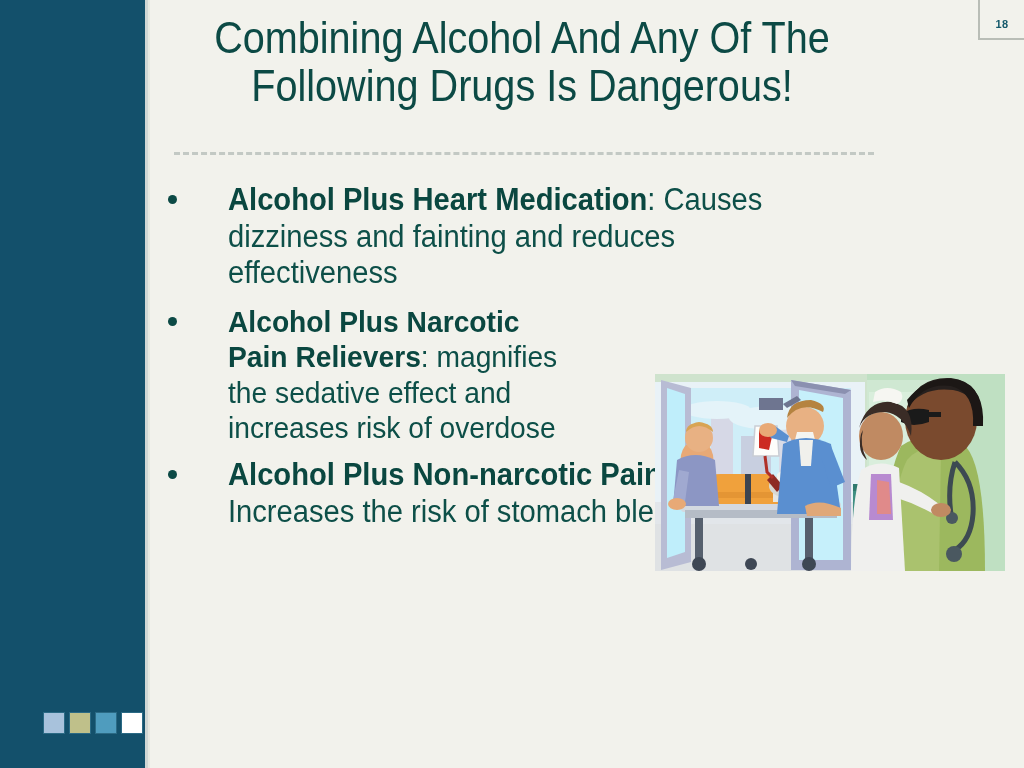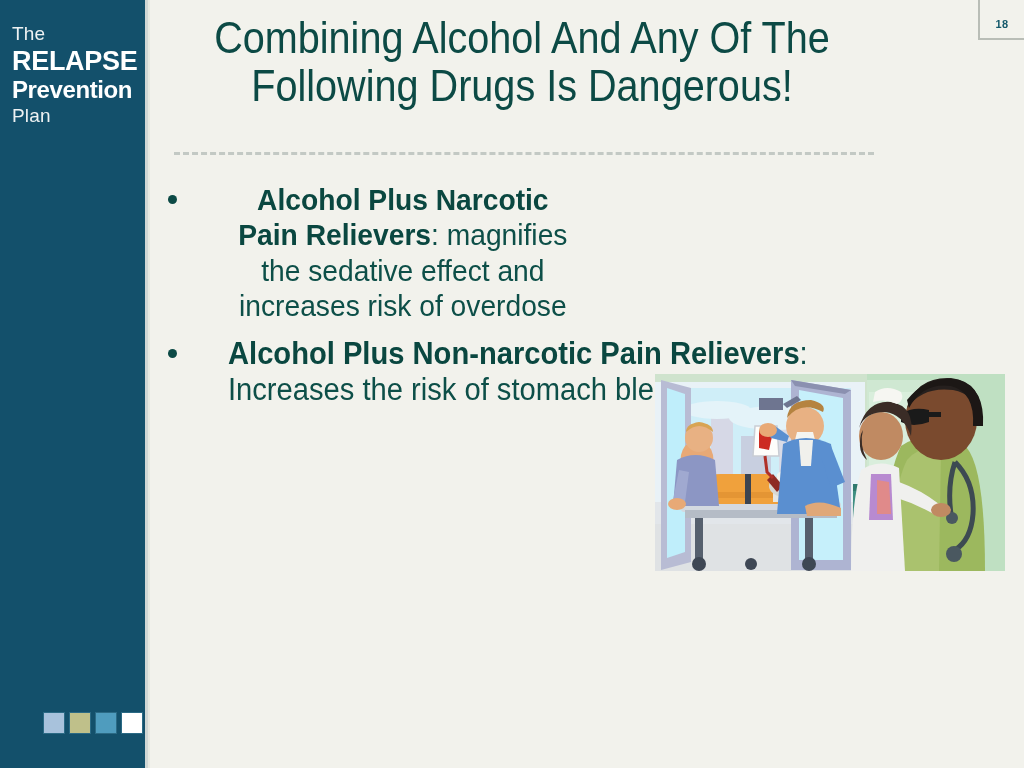--- a/index.html
+++ b/index.html
@@ -109,65 +109,65 @@
     line-height:1.18;
     color:#0d4f48;
     font-family:"Liberation Sans Narrow","Liberation Sans", sans-serif;
     transform:scaleX(0.94);
     transform-origin:left top;
   }
   .bullet-text b {
     font-weight:bold;
     color:#0a4740;
   }
-  #bullet-2 { width:440px;text-align:center; }
+  #bullet-2 { width:440px; }
   #bullet-2 .bullet-text { font-size:30px; }
   #bullet-1 { width:720px; }
   #bullet-3 { width:800px; }
 
   
   #clipart {
     position:absolute; left:655px; top:374px;
     width:350px; height:197px;
     overflow:hidden;
   }
   #clipart svg { display:block; }
 </style>
 </head>
 <body>
 
 <div id="slide">
 
   <div id="sidebar">
-    <div id="logo">
-      <div class="logo-the">The</div>
-      <div class="logo-relapse">RELAPSE</div>
-      <div class="logo-prevention">Prevention</div>
-      <div class="logo-plan">Plan</div>
-    </div>
 
     <div id="swatches">
       <div class="swatch" style="background: rgb(168, 194, 220);"></div>
       <div class="swatch" style="background: rgb(191, 192, 138);"></div>
       <div class="swatch" style="background: rgb(79, 156, 190);"></div>
       <div class="swatch" style="background: rgb(255, 255, 255);"></div>
     </div>
   </div>
   <div id="sidebar-edge"></div>
   <div id="sidebar-edge2"></div>
 
   <div id="slide-number">
     <span class="num">18</span>
   </div>
 
   <div id="title">Combining Alcohol And Any Of The Following Drugs Is Dangerous!</div>
   <div id="divider"></div>
 
   <div id="body">
 
+    <div class="bullet-row" id="bullet-1">
+      <span class="bullet-dot"></span>
+      <div class="bullet-text">
+        <b>Alcohol Plus Heart Medication</b><span>: </span><span>Causes dizziness and fainting and reduces effectiveness</span>
+      </div>
+    </div>
 
     <div class="bullet-row" id="bullet-2">
       <span class="bullet-dot"></span>
       <div class="bullet-text">
         <b>Alcohol Plus Narcotic Pain Relievers</b><span>: </span><span>magnifies the sedative effect and increases risk of overdose</span>
       </div>
     </div>
 
     <div class="bullet-row" id="bullet-3">
       <span class="bullet-dot"></span>

